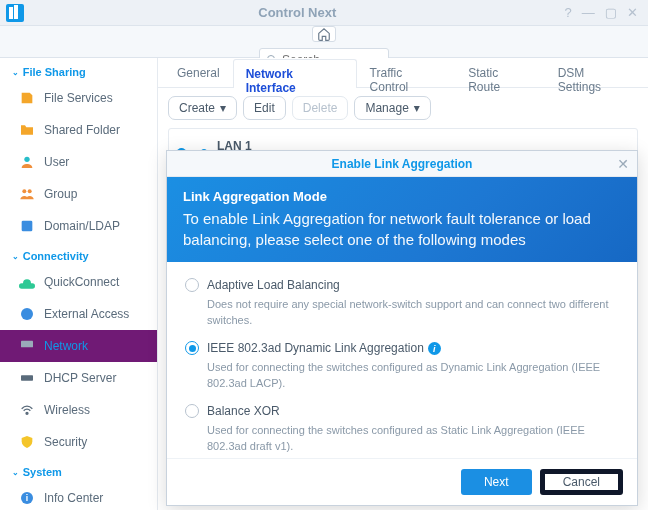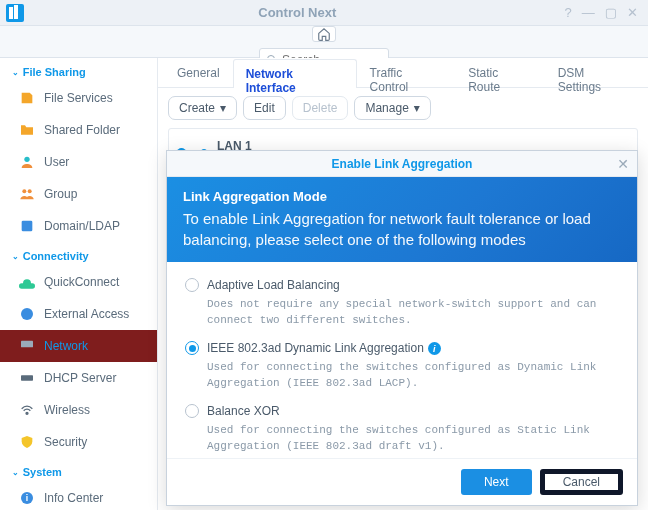--- a/index.html
+++ b/index.html
@@ -13,21 +13,21 @@
 .winbtns span { cursor: pointer; font-size: 13px; }
 .toolbar { height: 32px; display: flex; align-items: center; padding: 0 16px; gap: 6px; border-bottom: 1px solid #dde4ec; background:#f5f8fb;flex-direction:column; }
 .homebtn { width: 24px; height: 24px; border: 1px solid #d5dde6; border-radius: 3px; display:flex; align-items:center; justify-content:center; background:#fff; }
 .searchwrap { flex: none; width: 130px; height: 24px; border: 1px solid #d5dde6; border-radius: 3px; display:flex; align-items:center; padding:0 6px; background:#fff; }
 .searchwrap svg { flex:none; }
 .searchwrap input { border:none; outline:none; width:100%; font-size:12px; margin-left:4px; color:#777; background:transparent; }
 .body { flex:1; display:flex; overflow:hidden; }
 .sidebar { width: 158px; background:#fff; border-right:1px solid #e5eaf0; overflow-y:auto; }
 .sidecat { color:#0f98e8; font-size:11px; font-weight:600; padding:8px 10px 4px; display:flex; align-items:center; gap:4px; cursor:pointer; }
 .sideitem { display:flex; align-items:center; gap:8px; padding:7px 10px 7px 18px; cursor:pointer; color:#5a6b7b; }
-.sideitem.active { color:#0f98e8; background:#7f1d1d; }
+.sideitem.active { color:#0f98e8; background:#701a75; }
 .sideicon { width:18px; height:18px; display:flex; align-items:center; justify-content:center; }
 .main { flex:1; background:#fff; position:relative; display:flex; flex-direction:column; }
 .tabs { display:flex; border-bottom:1px solid #e5eaf0; padding:0 6px; height:30px; }
 .tab { padding:7px 12px; font-size:12px; color:#6a7b8c; cursor:pointer; border:1px solid transparent; border-bottom:none; }
 .tab.active { color:#1d4ed8; font-weight:600; border-color:#e5eaf0; background:#fff; border-radius:3px 3px 0 0; position:relative; top:1px; }
 .mainbar { display:flex; gap:6px; padding:8px 10px; }
 .btn { height:24px; padding:0 10px; border:1px solid #cfd8e2; border-radius:7px; background:#fff; font-size:12px; color:#4a5a6a; display:flex; align-items:center; gap:5px; cursor:pointer; }
 .btn.disabled { color:#b7c2ce; border-color:#e3e9ef; cursor:default; }
 .ifacelist { padding:0 10px; }
 .ifacerow { display:flex; align-items:center; padding:10px 8px; border:1px solid #e5eaf0; border-radius:3px; margin-bottom:4px; background:#fff; }
@@ -45,21 +45,21 @@
 .modal-close { position:absolute; right:8px; color:#9aaab9; cursor:pointer; font-size:14px; }
 .modal-hero { background:linear-gradient(135deg,#1b8fe3 0%,#1d78d3 60%,#1668c4 100%); color:#fff; padding:12px 16px; }
 .hero-title { font-size:13px; font-weight:700; margin-bottom:4px; }
 .hero-sub { font-size:15px; line-height:1.4; opacity:0.95; }
 .modal-body { padding:14px 18px 6px; overflow-y:auto; flex:1; }
 .radio-row { display:flex; align-items:center; gap:8px; margin-top:2px; }
 .radio { width:14px; height:14px; border:1px solid #b7c2ce; border-radius:50%; display:flex; align-items:center; justify-content:center; flex:none; }
 .radio.checked { border-color:#0f98e8; }
 .radio.checked::after { content:""; width:7px; height:7px; background:#0f98e8; border-radius:50%; }
 .radio-label { font-size:12px; color:#4a5a6a; }
-.radio-desc { font-size:11px; color:#8a99a8; margin:5px 0 12px 22px; line-height:1.45;font-family:Liberation Mono, monospace; }
+.radio-desc { font-size:11px; color:#8a99a8; margin:5px 0 12px 22px; line-height:1.45; }
 .info-i { width:13px; height:13px; border-radius:50%; background:#0f98e8; color:#fff; font-size:9px; display:inline-flex; align-items:center; justify-content:center; font-style:italic; font-weight:700; margin-left:4px; }
 .modal-footer { display:flex; justify-content:flex-end; gap:8px; padding:10px 14px; border-top:1px solid #eef2f6; }
 .mbtn { height:26px; padding:0 18px; border:5px solid #0f172a; border-radius:3px; background:#fff; font-size:12px; color:#4a5a6a; cursor:pointer; display:flex; align-items:center; }
 .mbtn.primary { background:#1b8fe3; border-color:#1b8fe3; color:#fff; }
 .chev { font-size:8px; margin-left:2px; }
 </style>
 </head>
 <body>
 
 <div class="window">

